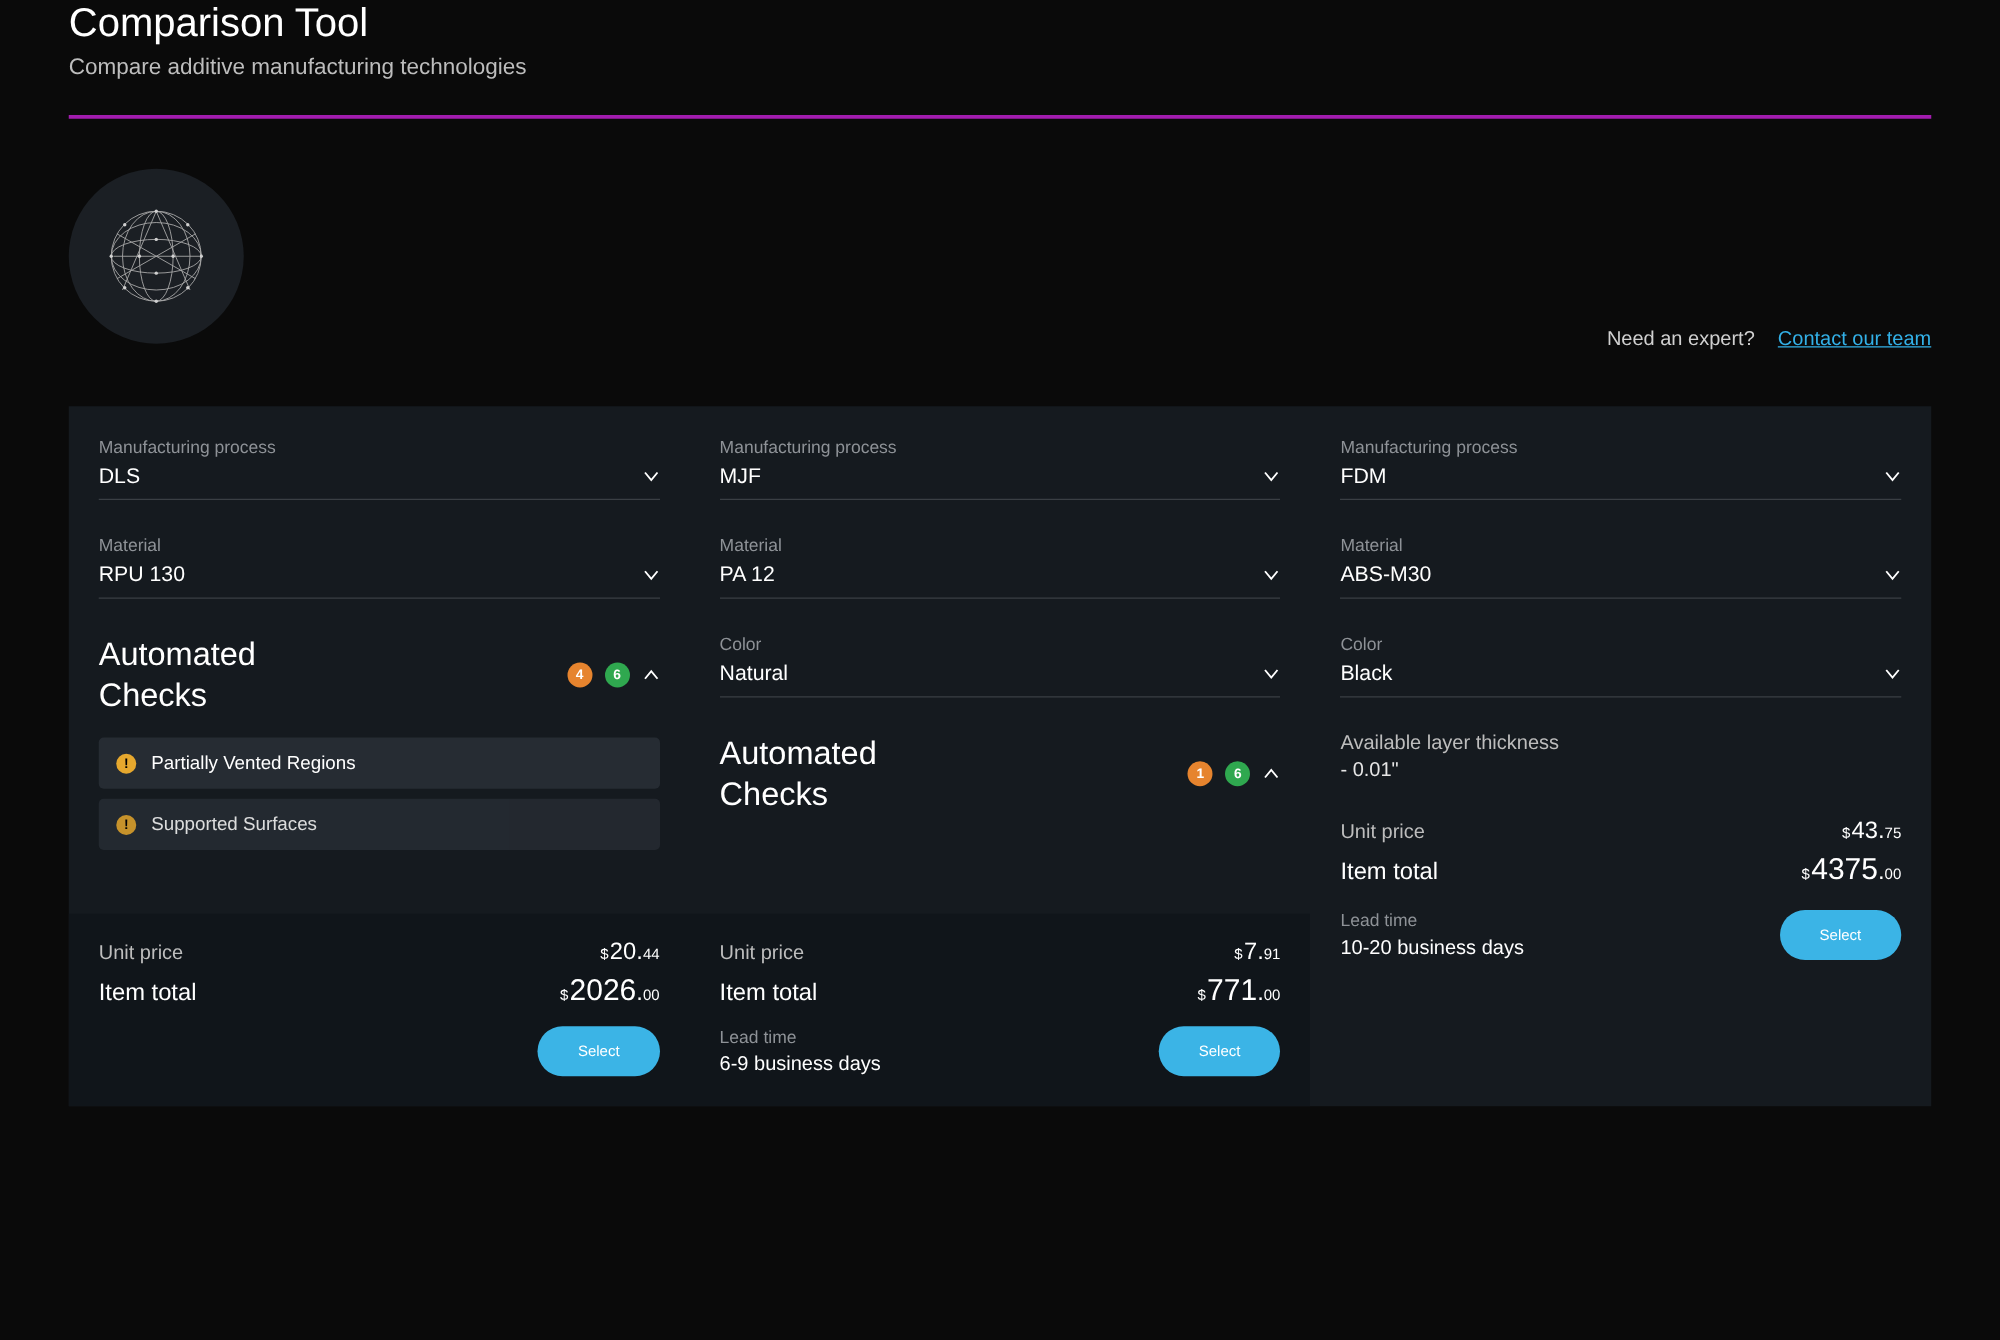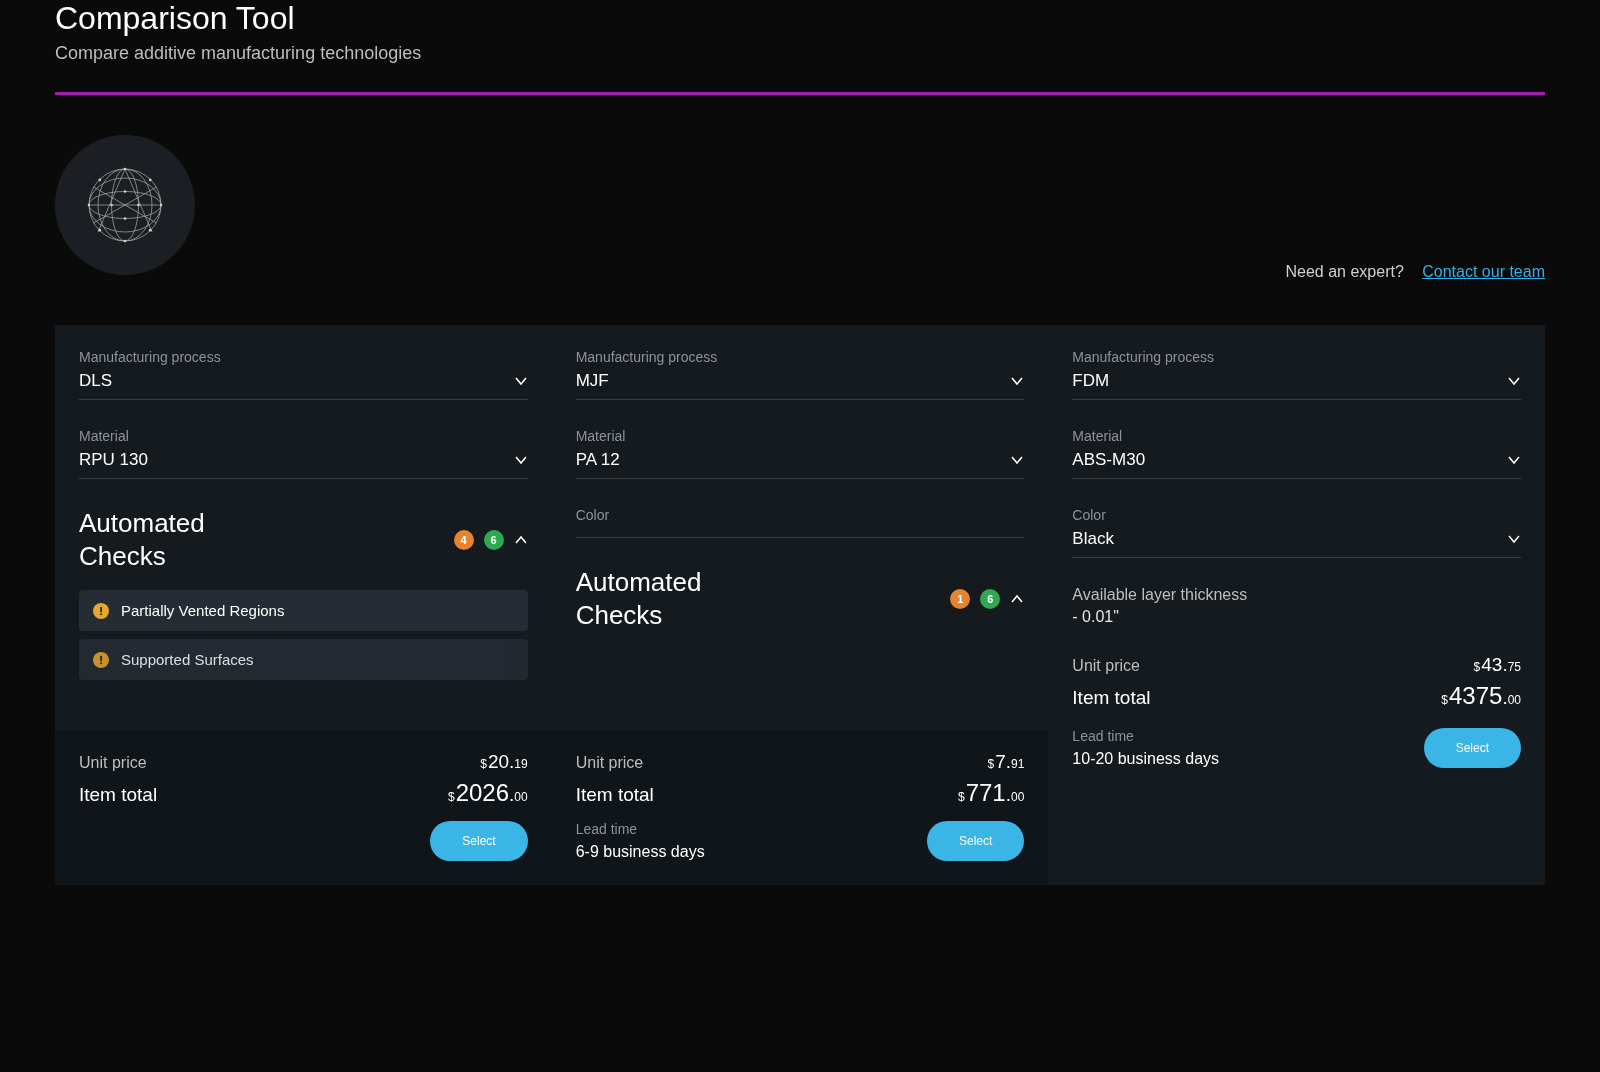--- a/index.html
+++ b/index.html
@@ -183,21 +183,21 @@
       <span>Supported Surfaces</span>
     </div>
 
     <div class="price-footer card1-footer">
       <div class="price-row">
         <span class="price-label">Unit price</span>
         <span class="price-val">
           <span class="dollar">$</span>
             <span class="whole">20</span>
             <span class="dot">.</span>
-            <span class="cents">19</span>
+            <span class="cents">44</span>
         </span>
       </div>
       <div class="price-row">
         <span class="price-label-strong">Item total</span>
         <span class="price-val">
           <span class="dollar">$</span>
             <span class="whole-lg">2026</span>
             <span class="dot">.</span>
             <span class="cents">00</span>
         </span>
@@ -222,20 +222,26 @@
       <div class="field-label">Material</div>
       <div class="field-row">
         <span class="field-value">PA 12</span>
         <span class="chevron"><svg viewBox="0 0 14 14">
               <polyline points="2,4 7,10 12,4"></polyline>
             </svg></span>
       </div>
     </div>
     <div class="field">
       <div class="field-label">Color</div>
+      <div class="field-row">
+        <span class="field-value">Natural</span>
+        <span class="chevron"><svg viewBox="0 0 14 14">
+              <polyline points="2,4 7,10 12,4"></polyline>
+            </svg></span>
+      </div>
     </div>
 
     <div class="checks-header">
       <div class="checks-title">Automated Checks</div>
       <div class="badges">
         <span class="badge badge-warn">1</span>
         <span class="badge badge-ok">6</span>
         <span class="chevron chevron-up"><svg width="14" height="14" viewBox="0 0 14 14">
               <polyline points="2,10 7,4 12,10" stroke="#fff" stroke-width="1.5" fill="none"></polyline>
             </svg></span>

